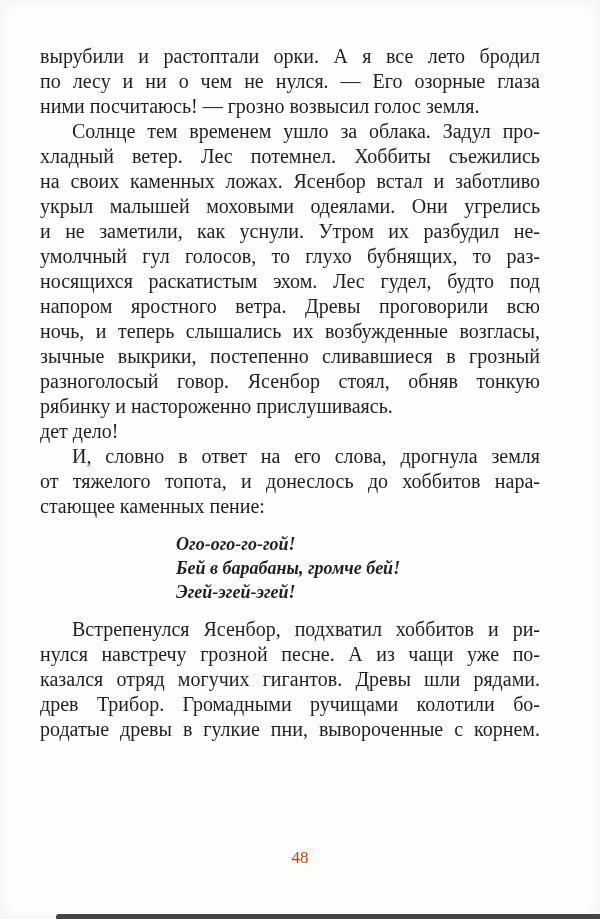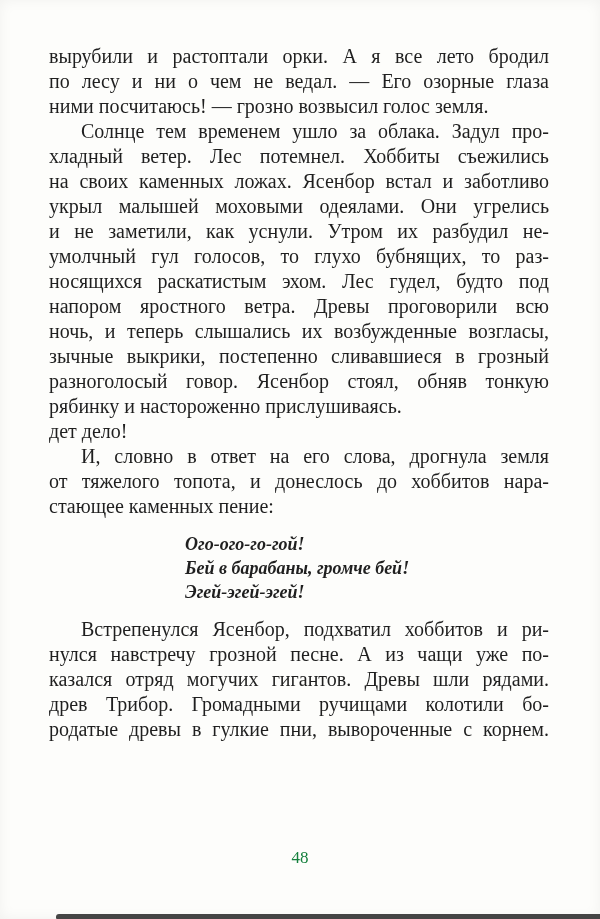--- a/index.html
+++ b/index.html
@@ -12,21 +12,21 @@
     width: 600px;
     height: 919px;
     background: #fdfdfb;
     overflow: hidden;
     box-shadow: inset 0 0 14px rgba(0,0,0,0.05);
     font-family: "Liberation Serif", "DejaVu Serif", serif;
     color: #1f1f1f;
   }
   .text-col {
     position: absolute;
-    left: 49px;
+    left: 40px;
     top: 44px;
     width: 500px;
     font-size: 20px;
     line-height: 25px;
   }
   .line {
     text-align: justify;
     text-align-last: justify;
     white-space: normal;
   }
@@ -47,40 +47,40 @@
   .verse .verse-line {
     text-align: left;
   }
   .page-number {
     position: absolute;
     top: 848px;
     left: 0;
     width: 100%;
     text-align: center;
     font-size: 17px;
-    color: #15803d;
+    color: #c2410c;
   }
   .scan-edge {
     position: absolute;
     bottom: 0;
     left: 56px;
     right: 0;
     height: 5px;
     background: #454545;
     border-radius: 3px 0 0 1px;
   }
 </style>
 </head>
 <body>
 
 <div class="page">
   <div class="text-col">
 
     <div class="line">вырубили и растоптали орки. А я все лето бродил</div>
-    <div class="line">по лесу и ни о чем не ведал. — Его озорные глаза</div>
+    <div class="line">по лесу и ни о чем не нулся. — Его озорные глаза</div>
     <div class="line last">ними посчитаюсь! — грозно возвысил голос земля.</div>
 
     <div class="line indent">Солнце тем временем ушло за облака. Задул про-</div>
     <div class="line">хладный ветер. Лес потемнел. Хоббиты съежились</div>
     <div class="line">на своих каменных ложах. Ясенбор встал и заботливо</div>
     <div class="line">укрыл малышей моховыми одеялами. Они угрелись</div>
     <div class="line">и не заметили, как уснули. Утром их разбудил не-</div>
     <div class="line">умолчный гул голосов, то глухо бубнящих, то раз-</div>
     <div class="line">носящихся раскатистым эхом. Лес гудел, будто под</div>
     <div class="line">напором яростного ветра. Древы проговорили всю</div>

